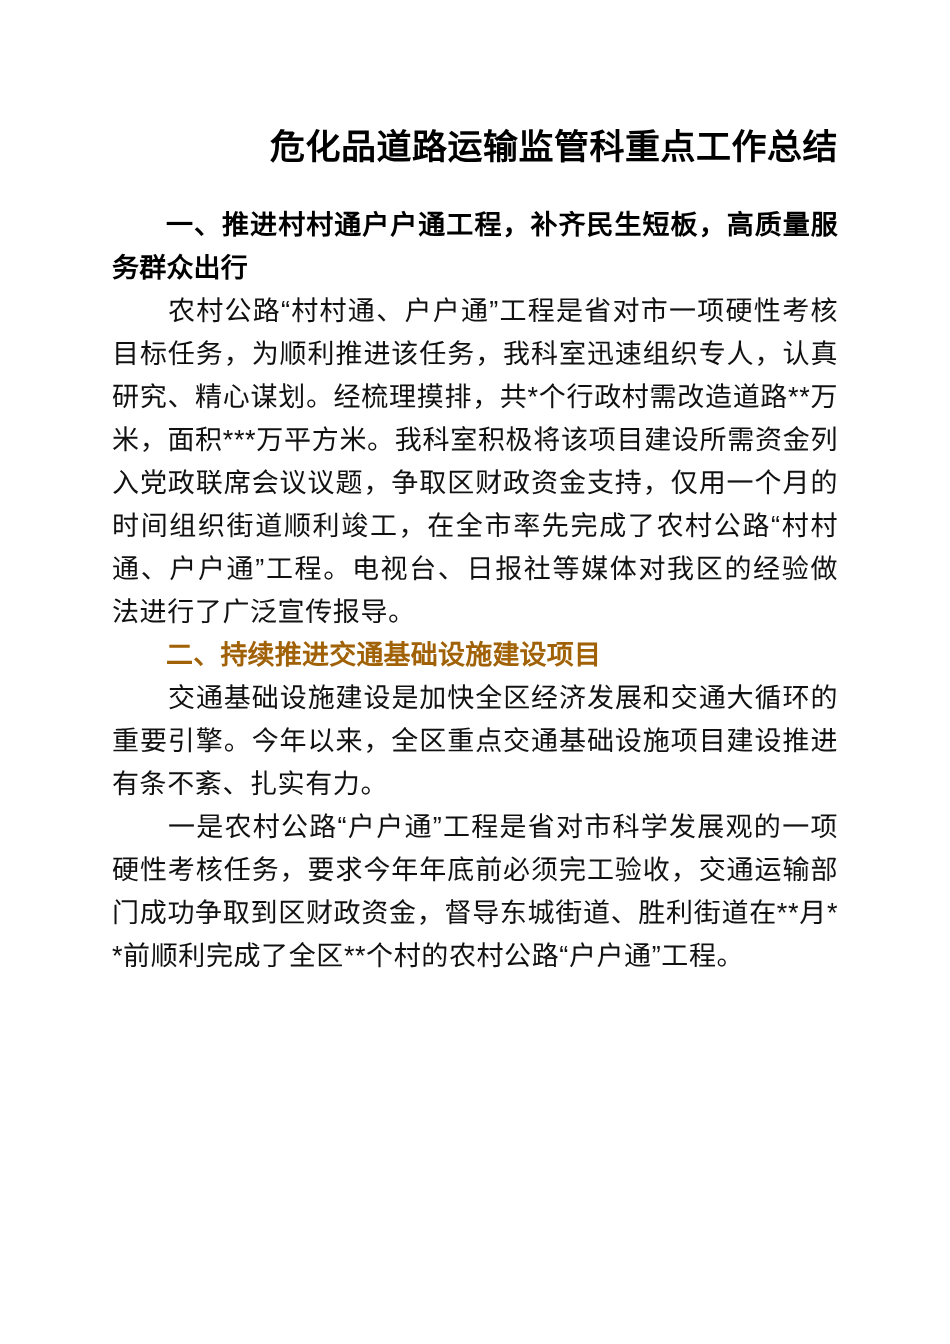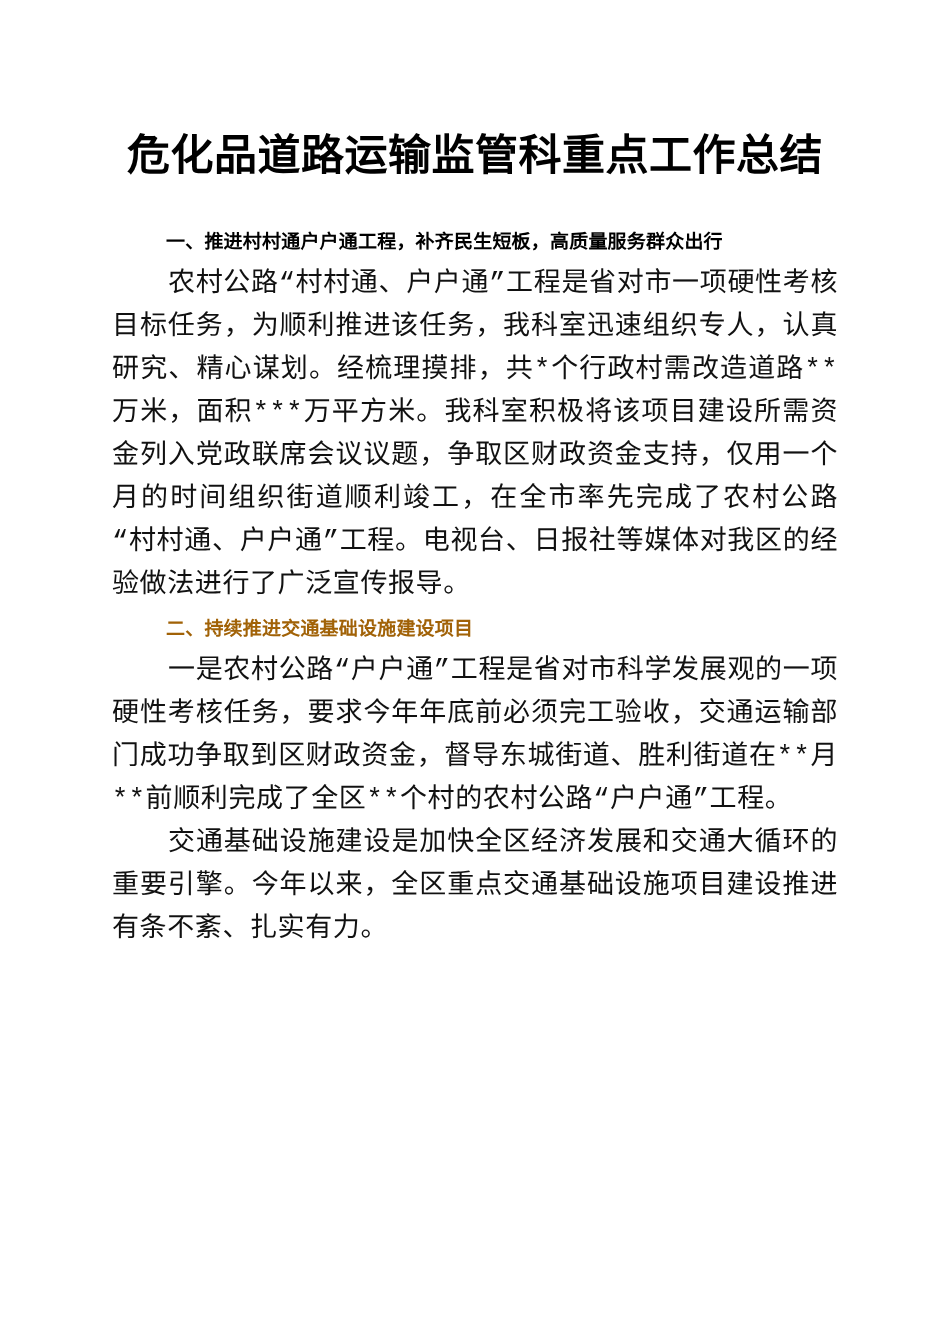--- a/index.html
+++ b/index.html
@@ -21,51 +21,51 @@
     position: relative;
     width: 950px;
     height: 1344px;
     box-sizing: border-box;
     padding: 0 112px 0 112px;
     background: #ffffff;
   }
 
   
   .doc-title {
-    margin: 8px;
+    margin: 0;
     padding: 0;
     font-family: "DejaVu Serif", "Liberation Serif", serif;
     font-weight: 700;
-    font-size: 43px;
+    font-size: 35px;
     line-height: 50px;
     letter-spacing: 0.5px;
-    text-align: center;
+    text-align: right;
     color: #000000;
     padding-top: 122px;
     white-space: nowrap;
   }
 
   
   .section-heading {
     margin: 0;
     font-family: Liberation Sans, sans-serif;
     font-weight: 700;
-    font-size: 19px;
+    font-size: 27px;
     line-height: 43px;
     text-align: justify;
     text-justify: inter-ideograph;
     text-indent: 54px;
     color: #000000;
     letter-spacing: 0.2px;
   }
 
   
   .body-para {
     margin: 0;
-    font-family: Liberation Mono, monospace;
+    font-family: Liberation Sans, sans-serif;
     font-weight: 400;
     font-size: 27px;
     line-height: 43px;
     text-align: justify;
     text-justify: inter-ideograph;
     text-indent: 56px;
     color: #111111;
     letter-spacing: 0.6px;
     word-break: break-all;
   }
@@ -81,18 +81,18 @@
   <h1 class="doc-title" style="color: rgb(0, 0, 0);">危化品道路运输监管科重点工作总结</h1>
 
   <div class="gap-title-to-h1"></div>
 
   <h2 class="section-heading" style="color: rgb(0, 0, 0);">一、推进村村通户户通工程，补齐民生短板，高质量服务群众出行</h2>
 
   <p class="body-para">农村公路“村村通、户户通”工程是省对市一项硬性考核目标任务，为顺利推进该任务，我科室迅速组织专人，认真研究、精心谋划。经梳理摸排，共*个行政村需改造道路**万米，面积***万平方米。我科室积极将该项目建设所需资金列入党政联席会议议题，争取区财政资金支持，仅用一个月的时间组织街道顺利竣工，在全市率先完成了农村公路“村村通、户户通”工程。电视台、日报社等媒体对我区的经验做法进行了广泛宣传报导。</p>
 
   <h2 class="section-heading" style="color: #a16207;">二、持续推进交通基础设施建设项目</h2>
 
+  <p class="body-para">交通基础设施建设是加快全区经济发展和交通大循环的重要引擎。今年以来，全区重点交通基础设施项目建设推进有条不紊、扎实有力。</p>
+
   <p class="body-para">一是农村公路“户户通”工程是省对市科学发展观的一项硬性考核任务，要求今年年底前必须完工验收，交通运输部门成功争取到区财政资金，督导东城街道、胜利街道在**月**前顺利完成了全区**个村的农村公路“户户通”工程。</p>
-
-  <p class="body-para">交通基础设施建设是加快全区经济发展和交通大循环的重要引擎。今年以来，全区重点交通基础设施项目建设推进有条不紊、扎实有力。</p>
 
 
 </div>
 
 </body></html>

